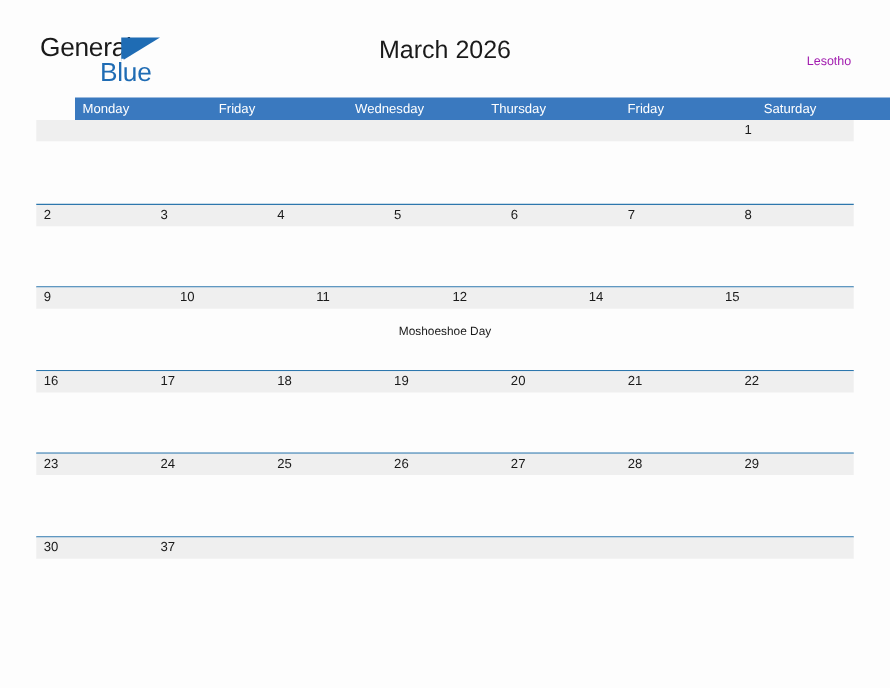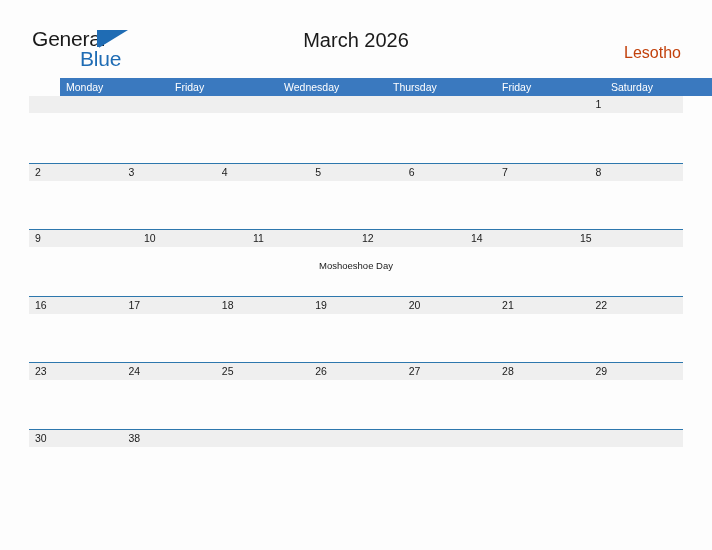--- a/index.html
+++ b/index.html
@@ -81,22 +81,22 @@
     font-size: 20px;
     color: #1a1a1a;
     font-weight: normal;
     letter-spacing: 0px;
   }
 
   .region-label {
     position: absolute;
     right: 31px;
     top: 44px;
-    font-size: 16px;
-    color: #c2410c;
+    font-size: 10px;
+    color: #a21caf;
   }
 
   
   .calendar {
     position: absolute;
     left: 29px;
     top: 78px;
     width: 654px;
   }
   .dow-row {
@@ -436,21 +436,21 @@
           </div>
       </div>
     </div>
 
     <div class="week-row">
       <div class="date-band">
         <div class="day-cell">
             <span class="day-num">30</span>
           </div>
         <div class="day-cell">
-            <span class="day-num">38</span>
+            <span class="day-num">37</span>
           </div>
         <div class="day-cell">
             <span class="day-num"></span>
           </div>
         <div class="day-cell">
             <span class="day-num"></span>
           </div>
         <div class="day-cell">
             <span class="day-num"></span>
           </div>

